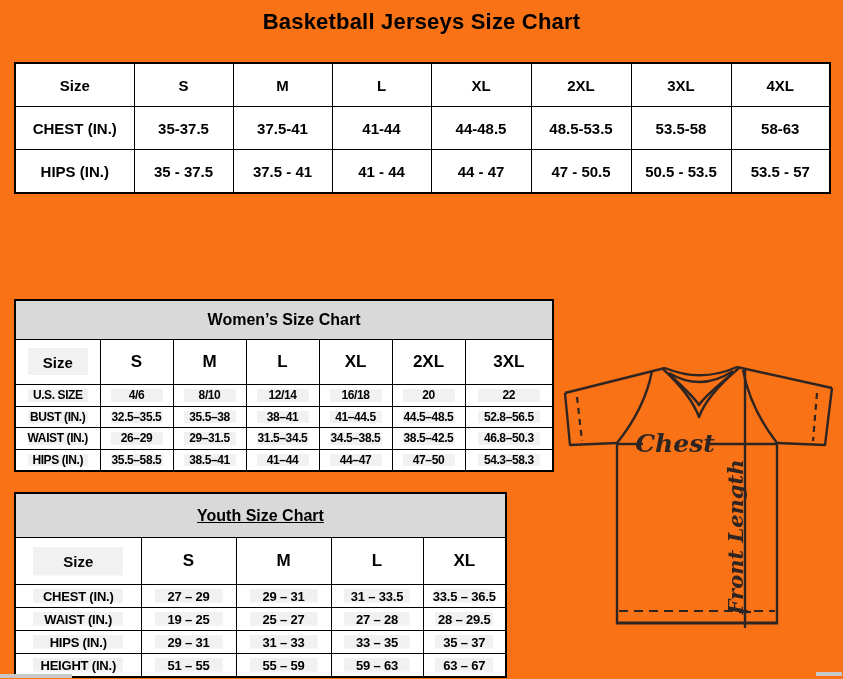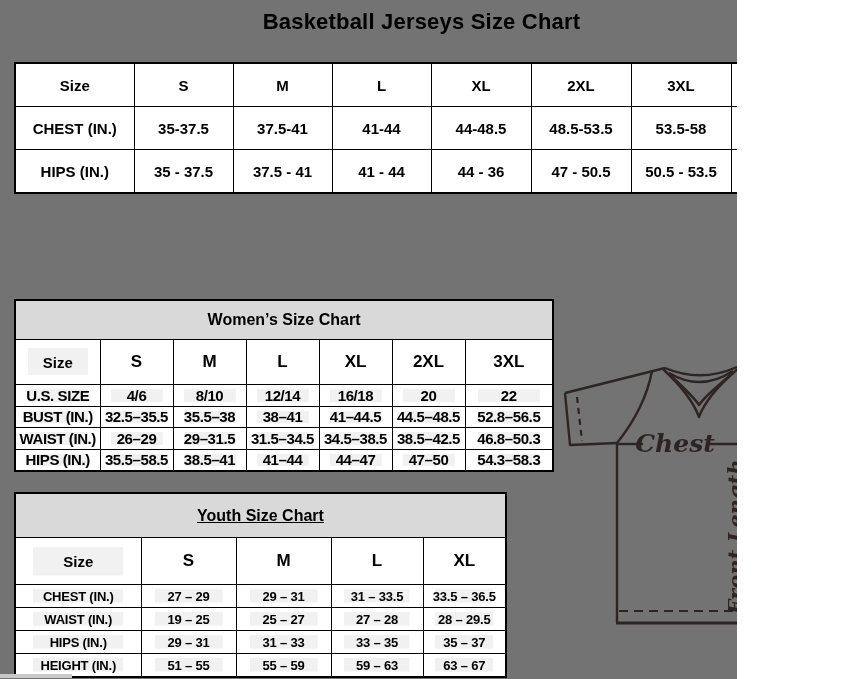--- a/index.html
+++ b/index.html
@@ -1,35 +1,35 @@
 <!DOCTYPE html>
 <html><head>
 <meta charset="utf-8">
 <style>
   html,body{margin:0;padding:0;background:#fff;}
-  .page{position:relative;width:737px;height:679px;background:#737373;overflow:hidden;
+  .page{position:relative;width:843px;height:679px;background:#f97316;overflow:hidden;
         font-family:"Liberation Sans", sans-serif;color:#000;}
   .title{position:absolute;top:9px;left:0;width:843px;text-align:center;
          font-size:22px;font-weight:bold;letter-spacing:.2px;margin:0;}
   table.tbl{position:absolute;border-collapse:collapse;table-layout:fixed;
             border:2.5px solid #000;background:#fff;}
   table.tbl td{border:1.5px solid #000;text-align:center;vertical-align:middle;
                font-weight:bold;padding:0;overflow:hidden;white-space:nowrap;}
   td.band{background:#d9d9d9;font-size:16px;}
   
   table.mens{left:14px;top:62px;width:815px;}
   table.mens td.band{height:40px;}
   table.mens tr.szrow td{height:42px;font-size:15px;}
   table.mens tr.datarow td{height:42px;font-size:15px;}
   table.mens td.rlabel{font-size:14px;}
   
   table.womens{left:14px;top:299px;width:538px;}
   table.womens td.band{height:38px;text-align:center;}
   table.womens tr.szrow td{height:44px;font-size:17px;}
-  table.womens tr.datarow td{height:20.5px;font-size:15px;letter-spacing:-.4px;}
+  table.womens tr.datarow td{height:20.5px;font-size:12px;letter-spacing:-.4px;}
   table.womens td.rlabel{font-size:12px;}
   table.youth{left:14px;top:492px;width:491px;}
   table.youth td.band{height:43px;text-decoration:underline;}
   table.youth tr.szrow td{height:46px;font-size:17px;}
   table.youth tr.datarow td{height:22px;font-size:13px;letter-spacing:-.2px;}
   table.youth td.rlabel{font-size:12px;}
   
   tr.datarow td.val, table.womens td.rlabel, table.youth td.rlabel{
     background:linear-gradient(#f1f1f1,#f1f1f1) center/72% 62% no-repeat;}
   
@@ -78,21 +78,21 @@
       <td>44-48.5</td>
       <td>48.5-53.5</td>
       <td>53.5-58</td>
       <td>58-63</td>
     </tr>
     <tr class="datarow">
       <td class="rlabel">HIPS (IN.)</td>
       <td>35 - 37.5</td>
       <td>37.5 - 41</td>
       <td>41 - 44</td>
-      <td>44 - 36</td>
+      <td>44 - 47</td>
       <td>47 - 50.5</td>
       <td>50.5 - 53.5</td>
       <td>53.5 - 57</td>
     </tr>
   </tbody>
     </table>
 
   <table class="tbl womens">
     <colgroup>
       <col style="width:85px">

